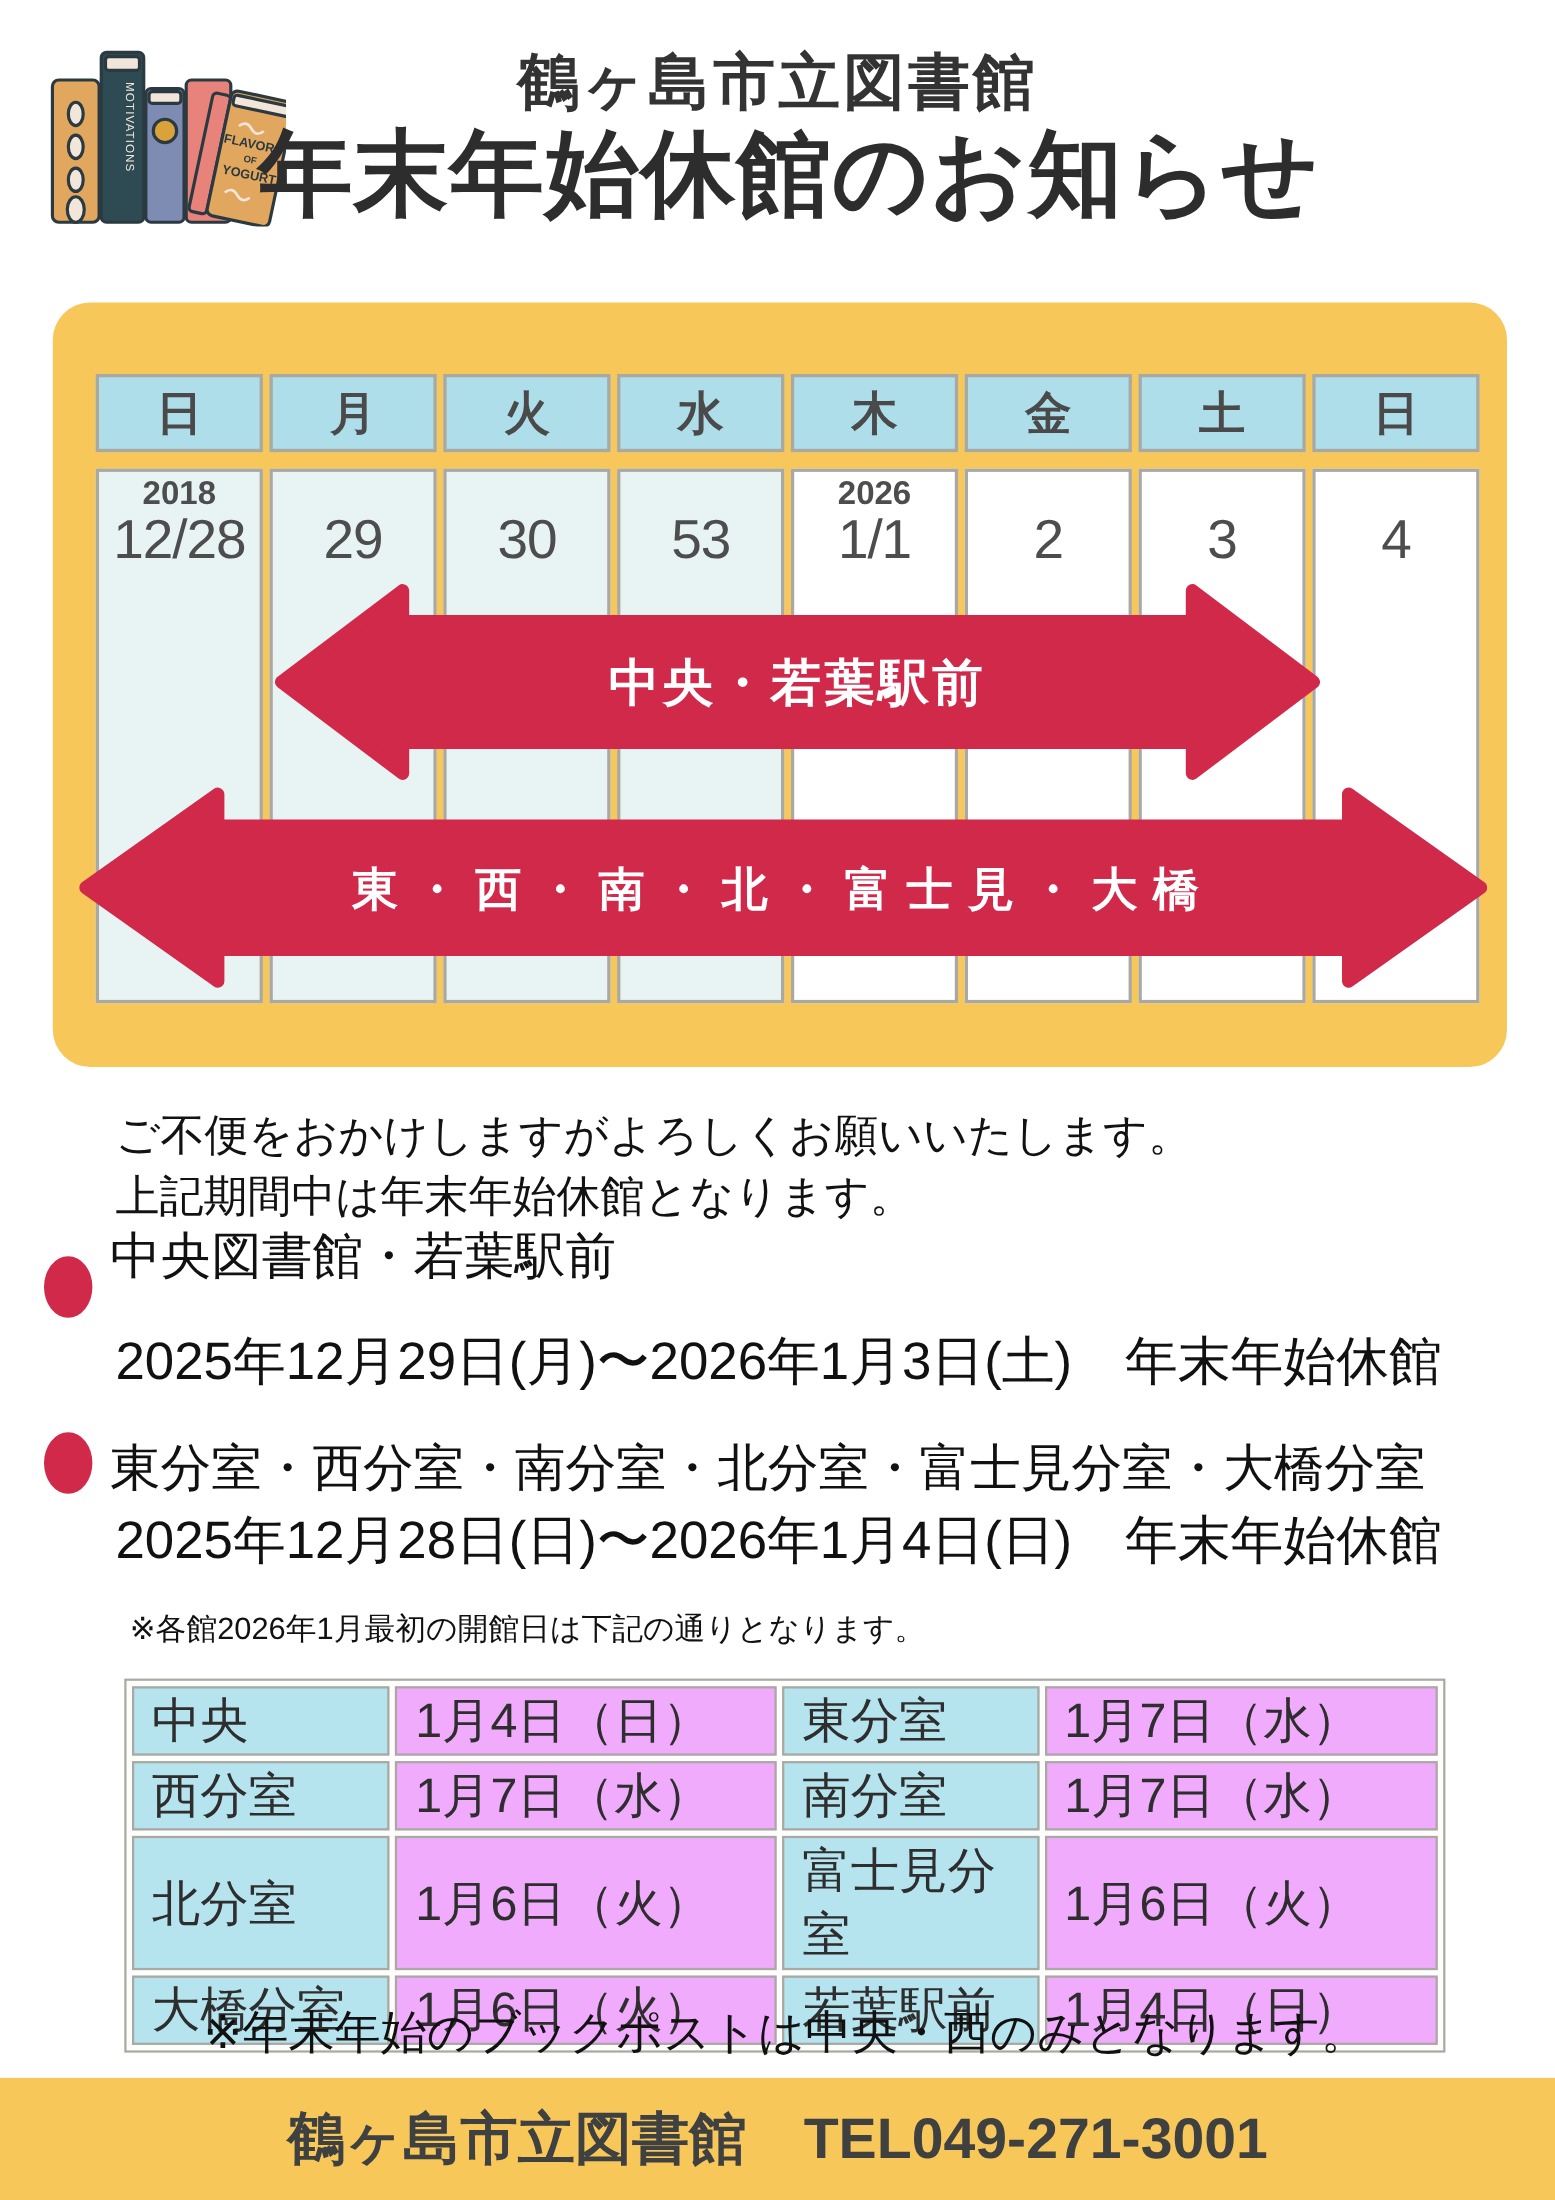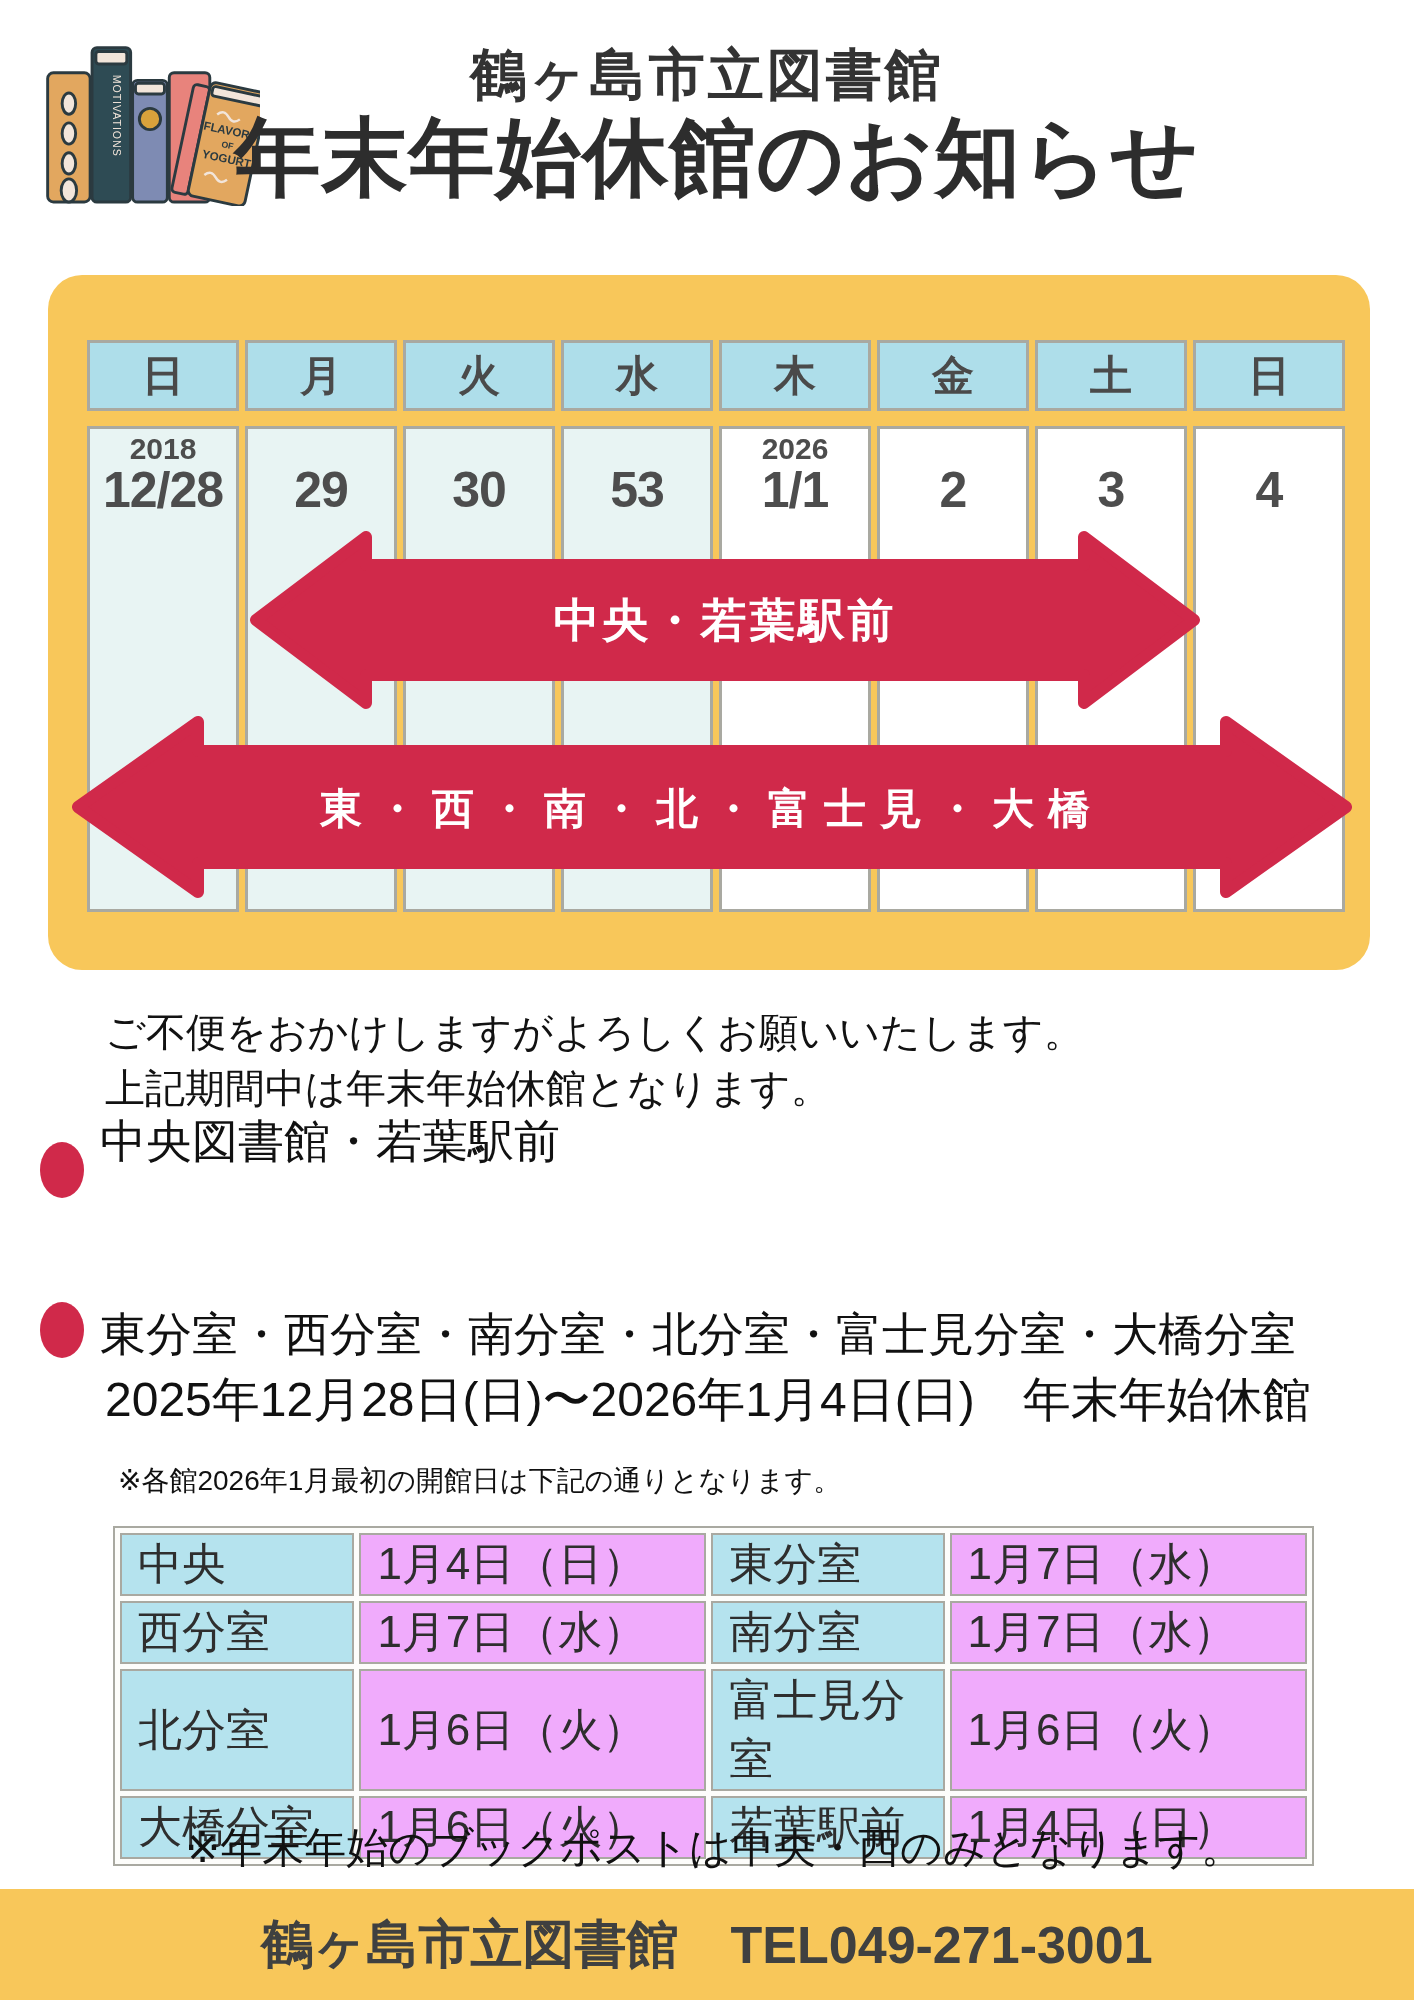--- a/index.html
+++ b/index.html
@@ -21,21 +21,21 @@
   #day-grid{position:absolute;left:39px;top:65px;width:1258px;}
   .grid-row{display:flex;gap:6px;}
   .day-cell{flex:1;height:71px;background:#aedeea;border:3px solid #a9a9a1;
     display:flex;align-items:center;justify-content:center;
     font-size:42px;font-weight:700;color:#4a4a4a;box-sizing:border-box;}
   #date-grid{position:absolute;left:39px;top:151px;width:1258px;}
   .date-cell{flex:1;height:486px;background:#ffffff;border:3px solid #a9a9a1;
     box-sizing:border-box;text-align:center;color:#4d4d4d;}
   .date-cell.closed-all{background:#e8f4f3;}
   .date-year{display:block;margin-top:4px;font-size:30px;font-weight:700;line-height:32px;min-height:32px;}
-  .date-num{display:block;font-size:50px;font-weight:700;line-height:50px;letter-spacing:-1px;}
+  .date-num{display:block;font-size:50px;font-weight:400;line-height:50px;letter-spacing:-1px;}
   .arrow-svg{position:absolute;}
   .arrow-label{fill:#ffffff;font-weight:700;font-family:"Liberation Sans","DejaVu Sans",sans-serif;}
 
   
   #notice{left:105px;top:1004px;font-size:40px;line-height:56px;font-weight:500;color:#121212;}
 
   
   .bullet-dot{width:44px;height:56px;border-radius:50%;background:#d0294a;}
   #dot-1{left:40px;top:1142px;}
   #dot-2{left:40px;top:1302px;}
@@ -160,20 +160,21 @@
     </svg>
   </div>
 
   <div id="notice" class="abs">
     <div>ご不便をおかけしますがよろしくお願いいたします。</div>
     <div>上記期間中は年末年始休館となります。</div>
   </div>
 
   <div id="dot-1" class="abs bullet-dot"></div>
   <div id="sec1-heading" class="abs sec-heading">中央図書館・若葉駅前</div>
+  <div id="sec1-period" class="abs sec-period">2025年12月29日(月)〜2026年1月3日(土)　年末年始休館</div>
 
   <div id="dot-2" class="abs bullet-dot"></div>
   <div id="sec2-heading" class="abs sec-heading">東分室・西分室・南分室・北分室・富士見分室・大橋分室</div>
   <div id="sec2-period" class="abs sec-period">2025年12月28日(日)〜2026年1月4日(日)　年末年始休館</div>
 
   <div id="reopen-note" class="abs">※各館2026年1月最初の開館日は下記の通りとなります。</div>
 
   <table id="reopen-table">
     <colgroup>
       <col style="width:20.0%">

